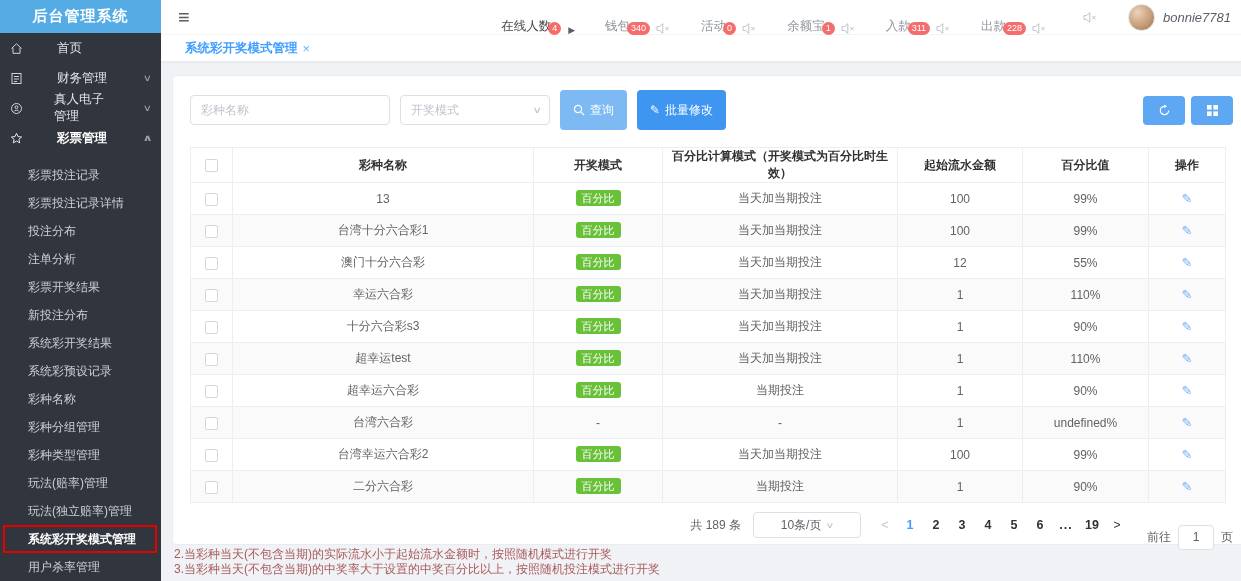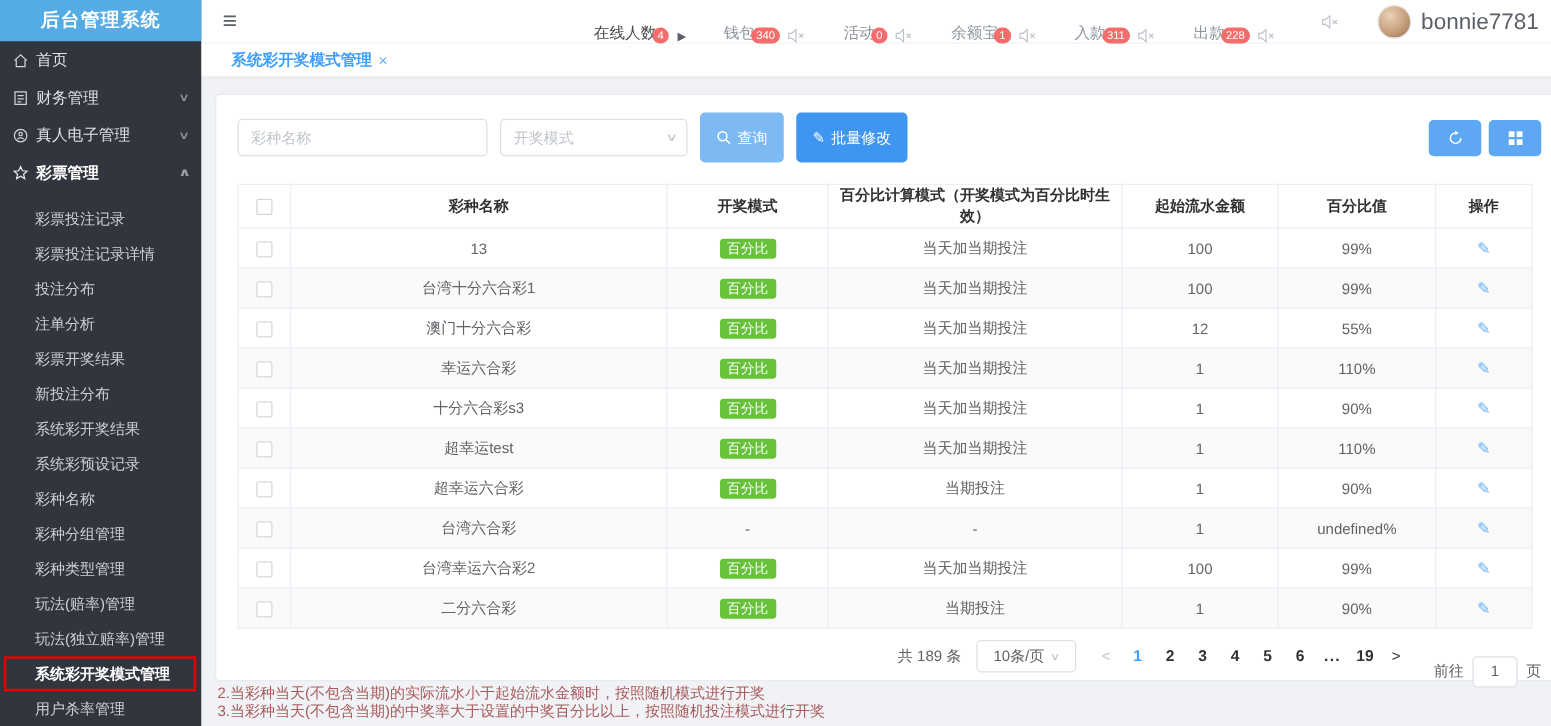--- a/index.html
+++ b/index.html
@@ -2,21 +2,21 @@
 <html><head>
 <meta charset="utf-8">
 <style>
   * { box-sizing: border-box; margin: 0; padding: 0; }
   html,body { width:1241px; height:581px; overflow:hidden; }
   body { font-family:"Liberation Sans","DejaVu Sans",sans-serif; background:#f0f2f5; position:relative; font-size:12px; color:#606266; }
 
   
   .sidebar { position:absolute; left:0; top:0; width:161px; height:581px; background:#31353d; z-index:5; }
   .logo { height:33px; background:#55abe4; color:#fff; font-size:15px; font-weight:bold; display:flex; align-items:center; justify-content:center; letter-spacing:1px; }
-  .mi { height:30px; display:flex; align-items:center; padding:0 10px 0 10px; color:#dfe3e8; font-size:12.5px; cursor:pointer; position:relative; }
+  .mi { height:30px; display:flex; align-items:center; padding:0 10px 0 10px; color:#dfe3e8; font-size:12.5px; cursor:pointer; position:relative;gap:28px; }
   .mi .mico { width:18px; display:inline-flex; justify-content:flex-start; margin-right:1px; }
   .mi .chev { margin-left:auto; color:#9aa0a9; font-size:9px; transform:scaleX(1.4); }
   .mi.parent-active { font-weight:bold; color:#fff; }
   .mi.sub { height:28px; padding-left:28px; color:#ccd0d6; font-size:12px; }
   .mi.sub.active { color:#fff; font-weight:bold; }
   .redbox { position:absolute; left:3px; right:4px; top:0px; bottom:0px; border:2px solid #e60000; pointer-events:none; }
   .subwrap { margin-top:8px; }
 
   
   .main { margin-left:161px; height:581px; display:flex; flex-direction:column; }
@@ -24,21 +24,21 @@
   .hamburger { font-size:20px; color:#5a5e66; cursor:pointer; line-height:1; }
   .stats { margin-left:auto; display:flex; align-items:center; gap:30px; }
   .stat { display:flex; align-items:flex-end; height:35px; cursor:pointer; }
   .slabel { color:#8f959e; font-size:12.5px; }
   .slabel.dark { color:#4a4a4a; }
   .nbadge { background:#f56c6c; color:#fff; font-size:9px; line-height:13px; height:13px; padding:0 4px; border-radius:7px; margin:-12px 0 0 -3px; min-width:13px; text-align:center; }
   .playico { color:#5a5e66; font-size:9px; margin-left:7px; }
   .muteico { margin-left:6px; display:inline-flex; }
   .userbox { display:flex; align-items:center; gap:8px; cursor:pointer; }
   .avatar { width:27px; height:27px; border-radius:50%; background:radial-gradient(circle at 35% 30%, #ead2b8, #c49a76 60%, #8f6f55); border:1px solid #e2e2e2; }
-  .uname { color:#5a5e66; font-size:18px; }
+  .uname { color:#5a5e66; font-size:13px;font-style:italic; }
 
   .tabbar { height:27px; background:#fff; display:flex; align-items:center; padding-left:24px; border-bottom:1px solid #e6e9ed; box-shadow:0 1px 2px rgba(0,0,0,.04); }
   .tab { color:#409eff; font-size:12.5px; font-weight:bold; display:flex; align-items:center; gap:5px; cursor:pointer; }
   .tclose { font-weight:normal; font-size:13px; color:#6fb3f7; }
 
   .content { flex:1; }
   .card { margin:13px 0 0 11px; width:1076px; background:#fff; border:1px solid #e8ebf0; border-radius:4px; padding:14px 14px 6px 17px; }
 
   
   .toolbar { display:flex; align-items:center; gap:10px; }
@@ -59,21 +59,21 @@
   th,td { border:1px solid #ebeef5; text-align:center; font-size:12px; }
   th { height:30px; color:#303133; font-weight:bold; background:#fff; }
   td { height:32px; color:#606266; }
   tbody tr:nth-child(even) td { background:#fafafa; }
   .cb { display:inline-block; width:13px; height:13px; border:1px solid #d3d7de; border-radius:2px; background:#fff; vertical-align:middle; cursor:pointer; }
   .gb { background:#67c23a; color:#fff; font-size:11px; padding:2px 6px; border-radius:3px;margin-top:32px; }
   .editico { color:#6db3f5; font-size:13px; cursor:pointer; }
 
   
   .pager { display:flex; align-items:center; justify-content:flex-end; margin-top:9px; height:26px; gap:12px; color:#606266; }
-  .psel { width:80px; height:26px; border:1px solid #dcdfe6; border-radius:4px; display:flex; align-items:center; justify-content:center; gap:6px; color:#606266; cursor:pointer; }
+  .psel { width:108px; height:26px; border:1px solid #dcdfe6; border-radius:4px; display:flex; align-items:center; justify-content:center; gap:6px; color:#606266; cursor:pointer; }
   .psel .chev { color:#c0c4cc; font-size:8px; transform:scaleX(1.5); }
   .pages { display:flex; align-items:center; gap:0; }
   .pnum { min-width:26px; text-align:center; font-weight:bold; color:#303133; font-size:12.5px; cursor:pointer; }
   .pnum.active { color:#409eff; }
   .pnum.dots { font-weight:bold; letter-spacing:1px; }
   .parrow { min-width:24px; text-align:center; font-size:12px; cursor:pointer; color:#303133; }
   .parrow.disabled { color:#c0c4cc; }
   .goto { display:flex; align-items:center; gap:7px; margin-left:6px;margin-top:24px; }
   .ginput { width:36px; height:25px; border:1px solid #dcdfe6; border-radius:4px; text-align:center; font-size:12px; color:#606266; outline:none; font-family:inherit; }
 

